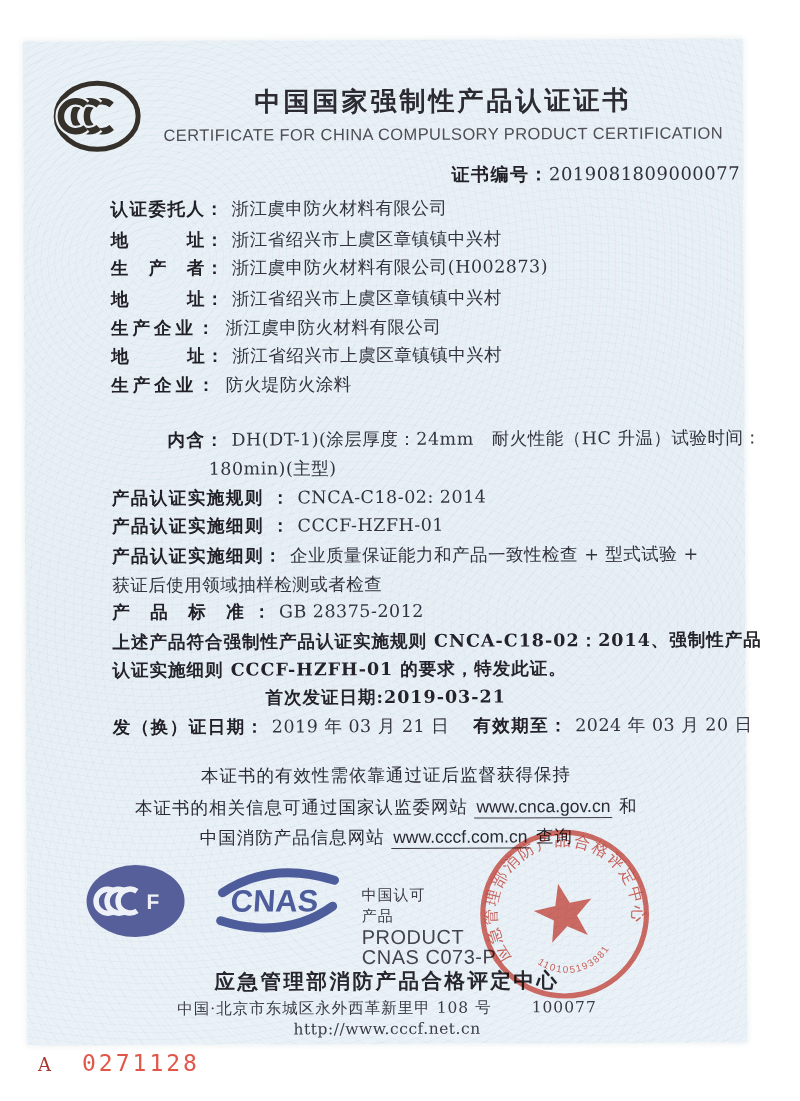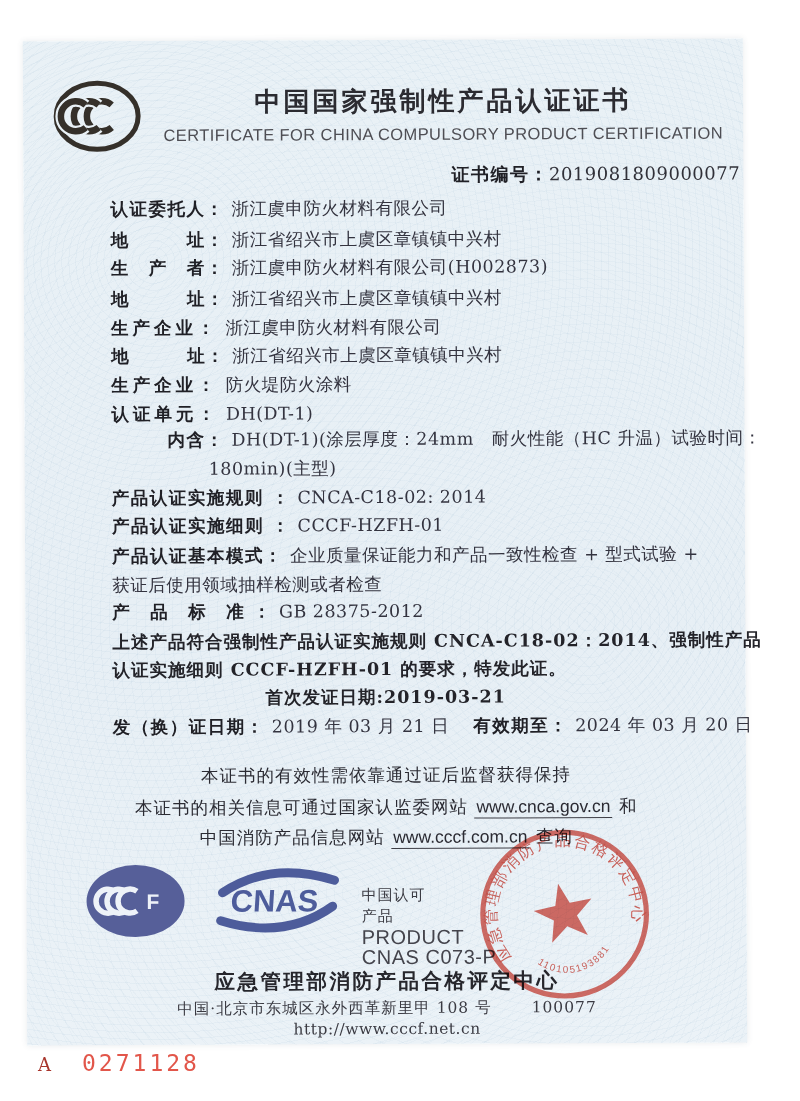--- a/index.html
+++ b/index.html
@@ -89,37 +89,34 @@
     </div>
     <div class="row" style="top:275px">
       <span class="lbl" style="letter-spacing:4px">生产企业：</span><span class="val">浙江虞申防火材料有限公司</span>
     </div>
     <div class="row" style="top:303px">
       <span class="lbl">地　　　址：</span><span class="val">浙江省绍兴市上虞区章镇镇中兴村</span>
     </div>
     <div class="row" style="top:332px">
       <span class="lbl" style="letter-spacing:4px">生产企业：</span><span class="val">防火堤防火涂料</span>
     </div>
-    <div class="row" style="top:361px">
-      <span class="lbl" style="letter-spacing:4px">认证单元：</span><span class="val">DH(DT-1)</span>
-    </div>
 
     <div class="cont" style="left:143px;top:387px">
       <span class="lbl">内含：</span><span class="val">DH(DT-1)(涂层厚度：24mm　耐火性能（HC 升温）试验时间：</span>
     </div>
     <div class="cont" style="left:184px;top:416px">180min)(主型)</div>
 
     <div class="row" style="top:445px">
       <span class="lbl">产品认证实施规则 ：</span><span class="val">CNCA-C18-02: 2014</span>
     </div>
     <div class="row" style="top:473px">
       <span class="lbl">产品认证实施细则 ：</span><span class="val">CCCF-HZFH-01</span>
     </div>
     <div class="row" style="top:503px">
-      <span class="lbl">产品认证基本模式：</span><span class="val">企业质量保证能力和产品一致性检查 + 型式试验 +</span>
+      <span class="lbl">产品认证实施细则：</span><span class="val">企业质量保证能力和产品一致性检查 + 型式试验 +</span>
     </div>
     <div class="cont" style="left:87px;top:532px">获证后使用领域抽样检测或者检查</div>
     <div class="row" style="top:559px">
       <span class="lbl">产　品　标　准 ：</span><span class="val">GB 28375-2012</span>
     </div>
 
     <div class="cont boldline" style="left:87px;top:589px">上述产品符合强制性产品认证实施规则 CNCA-C18-02：2014、强制性产品</div>
     <div class="cont boldline" style="left:87px;top:617px">认证实施细则 CCCF-HZFH-01 的要求，特发此证。</div>
 
     <div class="abs center boldline nowrap" style="top:645px;font-size:17.5px">首次发证日期:2019-03-21</div>

